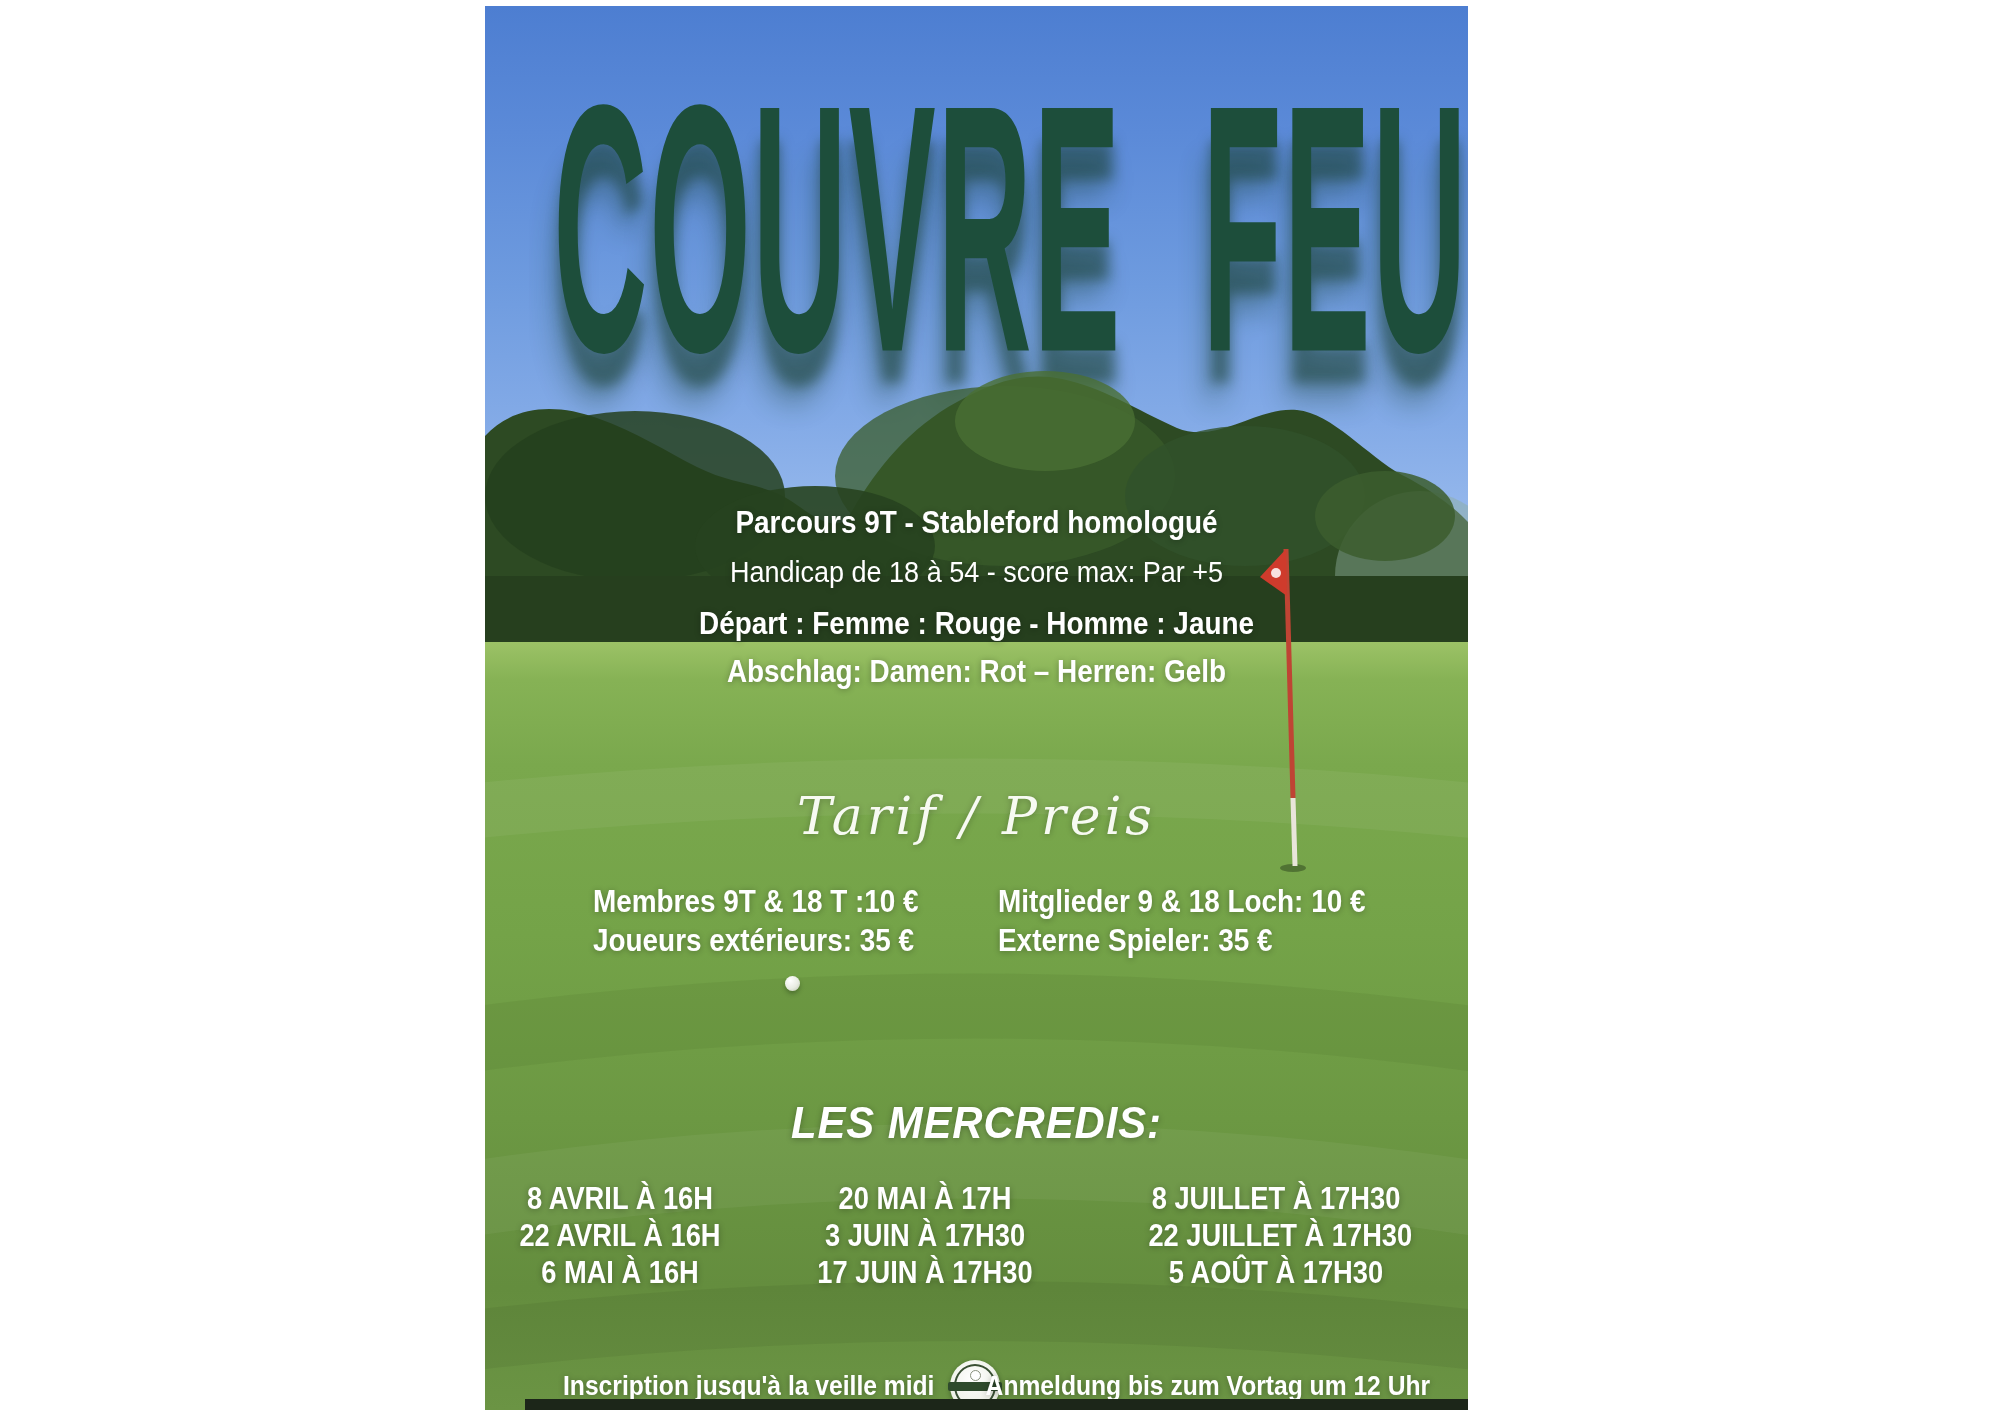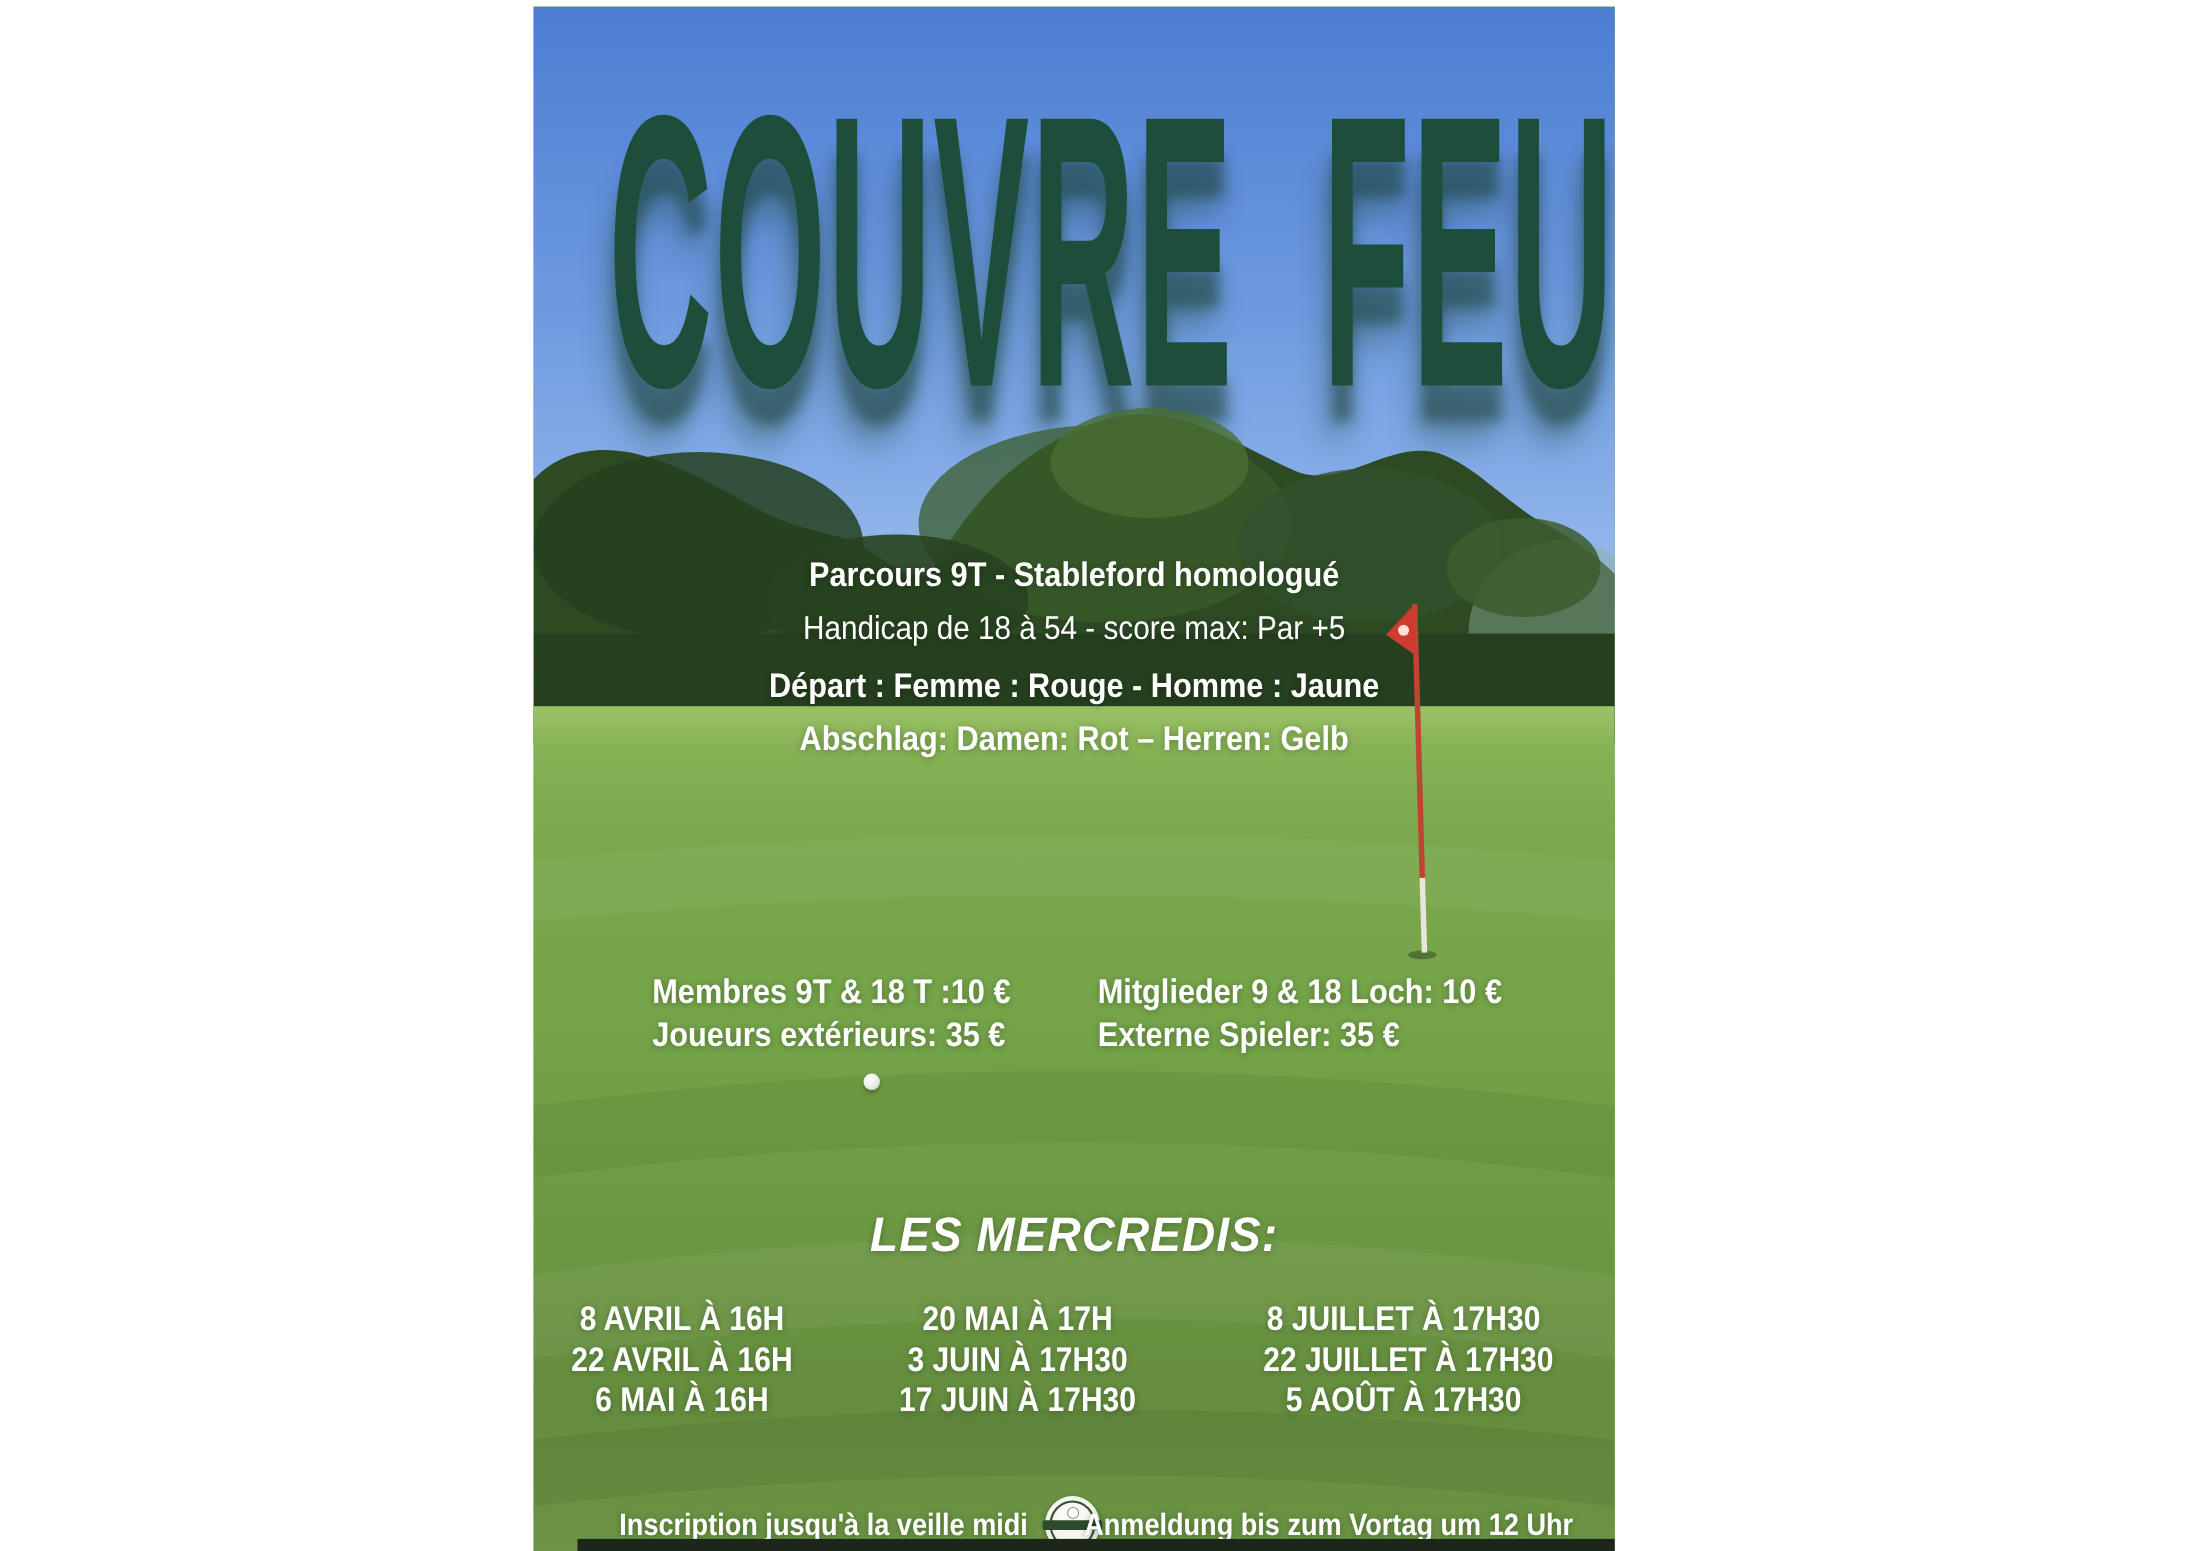--- a/index.html
+++ b/index.html
@@ -119,20 +119,21 @@
 
     <div class="ball"></div>
 
     <div class="info txt">
       <div class="l1">Parcours 9T  - Stableford homologué</div>
       <div class="l2">Handicap de 18 à 54 - score max: Par +5</div>
       <div class="l3">Départ : Femme : Rouge - Homme : Jaune</div>
       <div class="l4">Abschlag: Damen: Rot – Herren: Gelb</div>
     </div>
 
+    <div class="tarif-head">Tarif / Preis</div>
 
     <div class="prices txt">
       <div class="pcol pl">
         <div>Membres 9T &amp; 18 T :10 €</div>
         <div>Joueurs extérieurs: 35 €</div>
       </div>
       <div class="pcol pr">
         <div>Mitglieder 9 &amp; 18 Loch: 10 €</div>
         <div>Externe Spieler: 35 €</div>
       </div>

